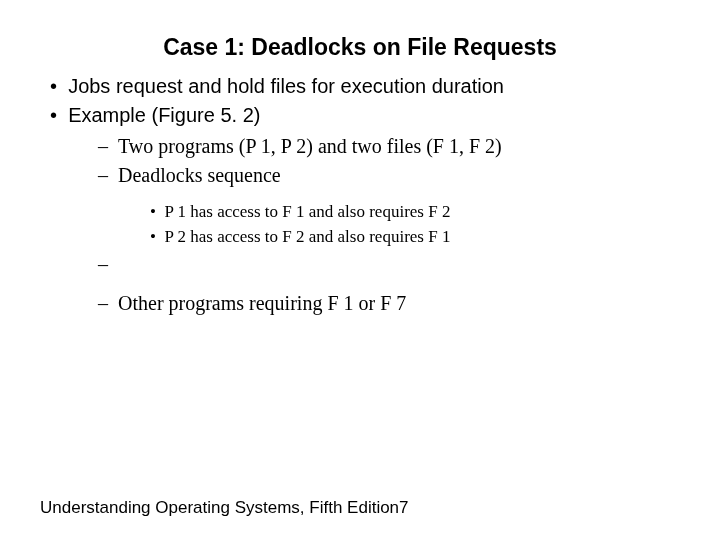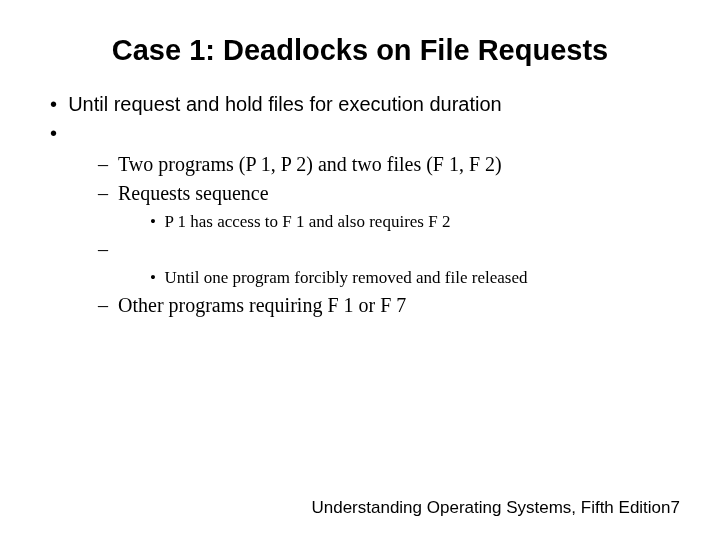--- a/index.html
+++ b/index.html
@@ -1,52 +1,52 @@
 <!DOCTYPE html>
 <html><head>
 <meta charset="utf-8">
 <style>
   * { margin: 0; padding: 0; box-sizing: border-box; }
   html, body { width: 720px; height: 540px; background: #fff; font-family: Arial, Helvetica, sans-serif; color: #000; }
   .slide { width: 720px; height: 540px; position: relative; padding: 30px 40px 0 40px; }
-  .title { font-size: 29px; text-align: center; margin-bottom: 24px; margin-top: 4px; }
+  .title { font-size: 23px; text-align: center; margin-bottom: 12px; margin-top: 4px; }
   .content { font-size: 20px; line-height: 1.35; }
   ul { list-style: none; }
   .l1 { padding-left: 0; }
   .l1 > li { padding-left: 28px; text-indent: -18px; margin-bottom: 2px; }
   .l1 > li::before { content: "\2022\00a0\00a0"; }
   .l2 { padding-left: 30px; margin-top: 4px; font-family: Liberation Serif, serif; }
   .l2 > li { padding-left: 22px; text-indent: -22px; margin-bottom: 2px; font-size: 20px; }
   .l2 > li::before { content: "\2013\00a0\00a0"; }
-  .l3 { padding-left: 30px; margin-top: 4px; }
+  .l3 { padding-left: 30px; margin-top: 12px; }
   .l3 > li { padding-left: 18px; text-indent: -18px; margin-bottom: 2px; font-size: 17px; }
   .l3 > li::before { content: "\2022\00a0\00a0"; }
-  .footer { position: absolute; bottom: 22px; left: 40px; right: 40px; display: flex; justify-content: flex-end; font-size: 17px; }
+  .footer { position: absolute; bottom: 22px; left: 40px; right: 40px; display: flex; justify-content: flex-start; font-size: 17px; }
   .italic { font-style: italic; }
 </style>
 </head>
 <body>
 
 <div class="slide">
   <h1 class="title">Case 1: Deadlocks on File Requests</h1>
 
   <div class="content">
     <ul class="l1">
-      <li>Until request and hold files for execution duration</li>
-      <li>
+      <li>Jobs request and hold files for execution duration</li>
+      <li><span>Example (Figure 5. 2)</span>
         <ul class="l2">
           <li>Two programs (P 1, P 2) and two files (F 1, F 2)</li>
-          <li><span>Requests sequence</span>
+          <li><span>Deadlocks sequence</span>
             <ul class="l3">
               <li>P 1 has access to F 1 and also requires F 2</li>
+              <li>P 2 has access to F 2 and also requires F 1</li>
             </ul>
           </li>
           <li>
             <ul class="l3">
-              <li>Until one program forcibly removed and file released</li>
             </ul>
           </li>
           <li><span>Other programs requiring F 1 or F 7</span>
           </li>
         </ul>
       </li>
     </ul>
   </div>
 
   <div class="footer">

